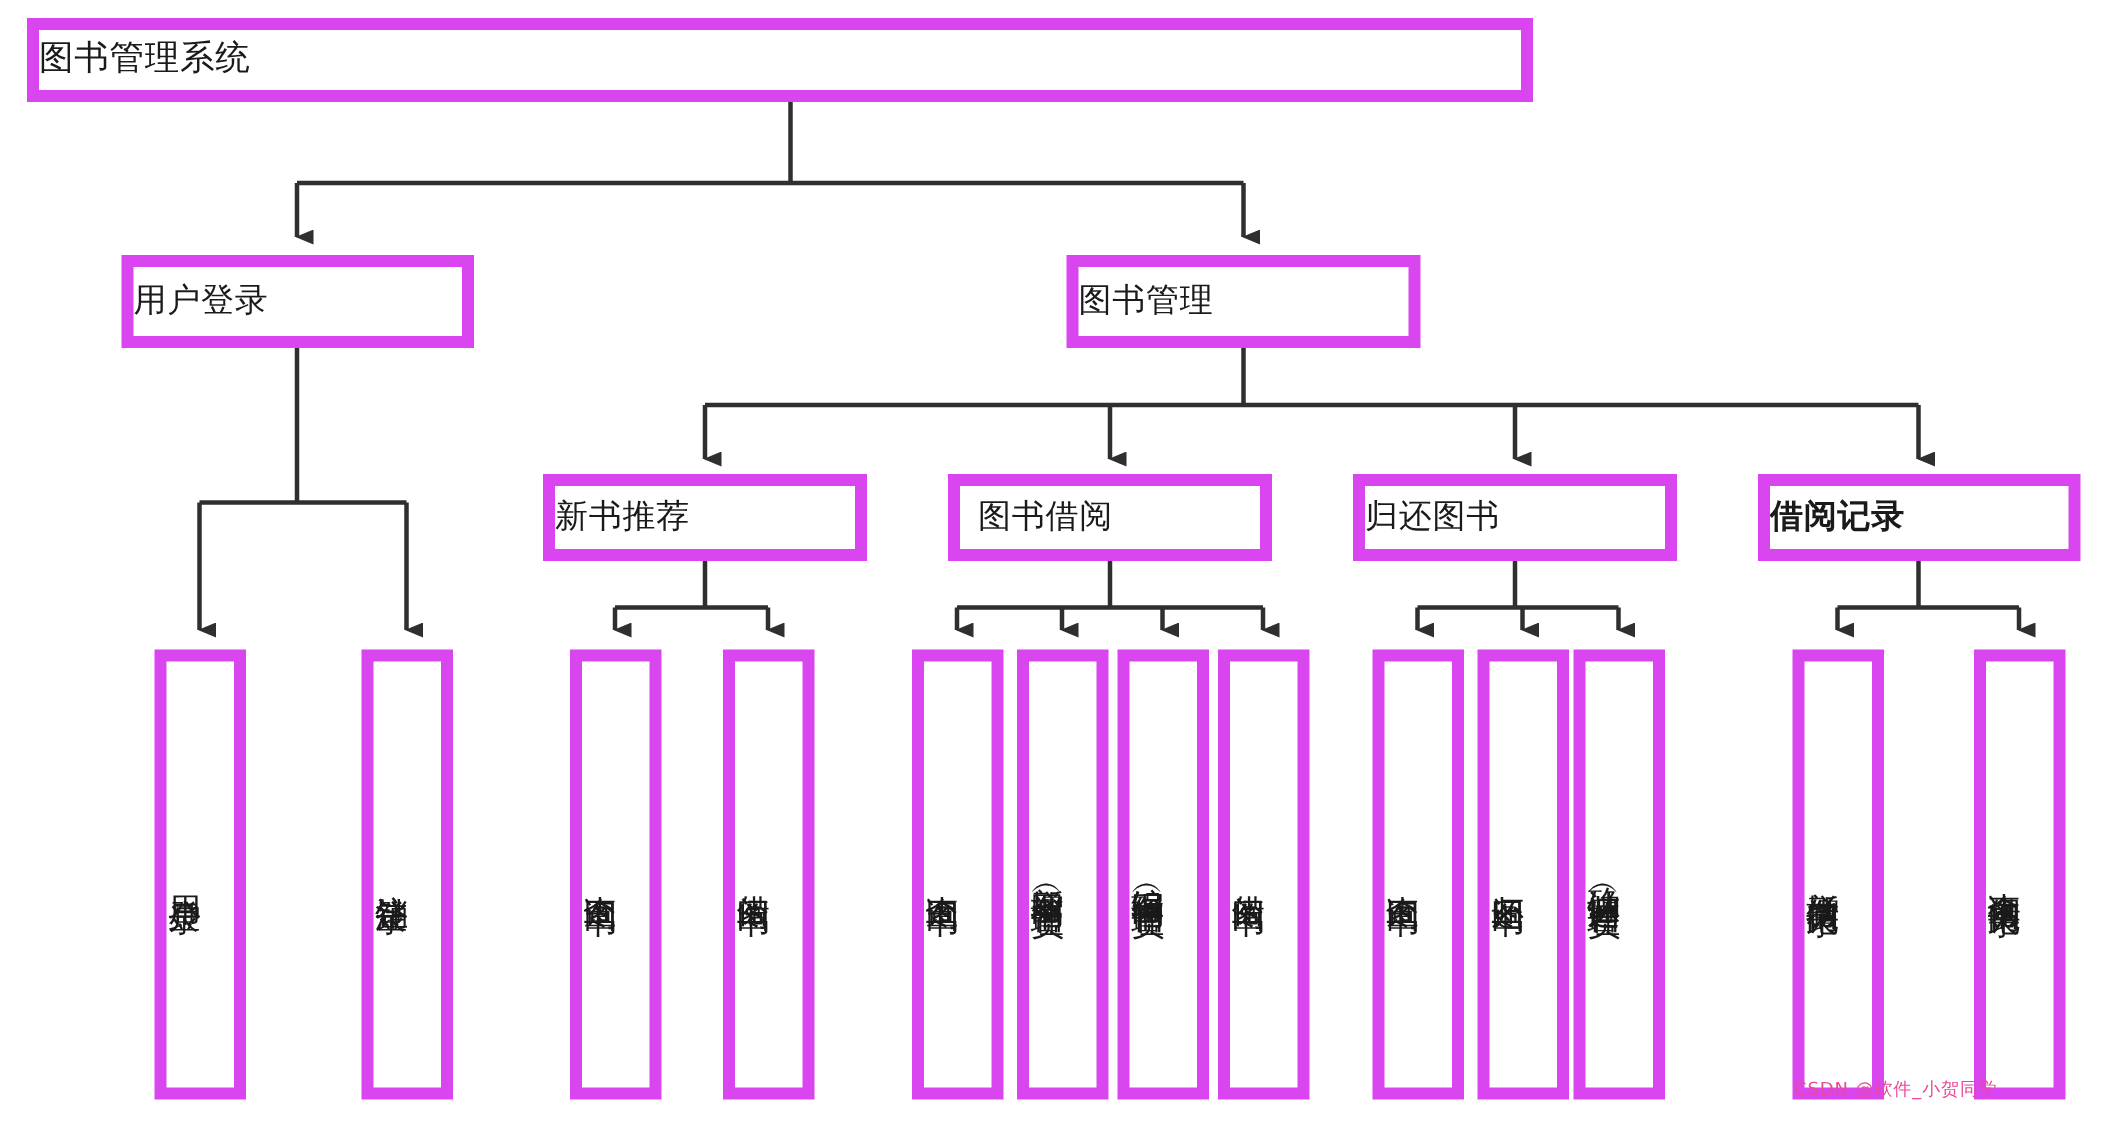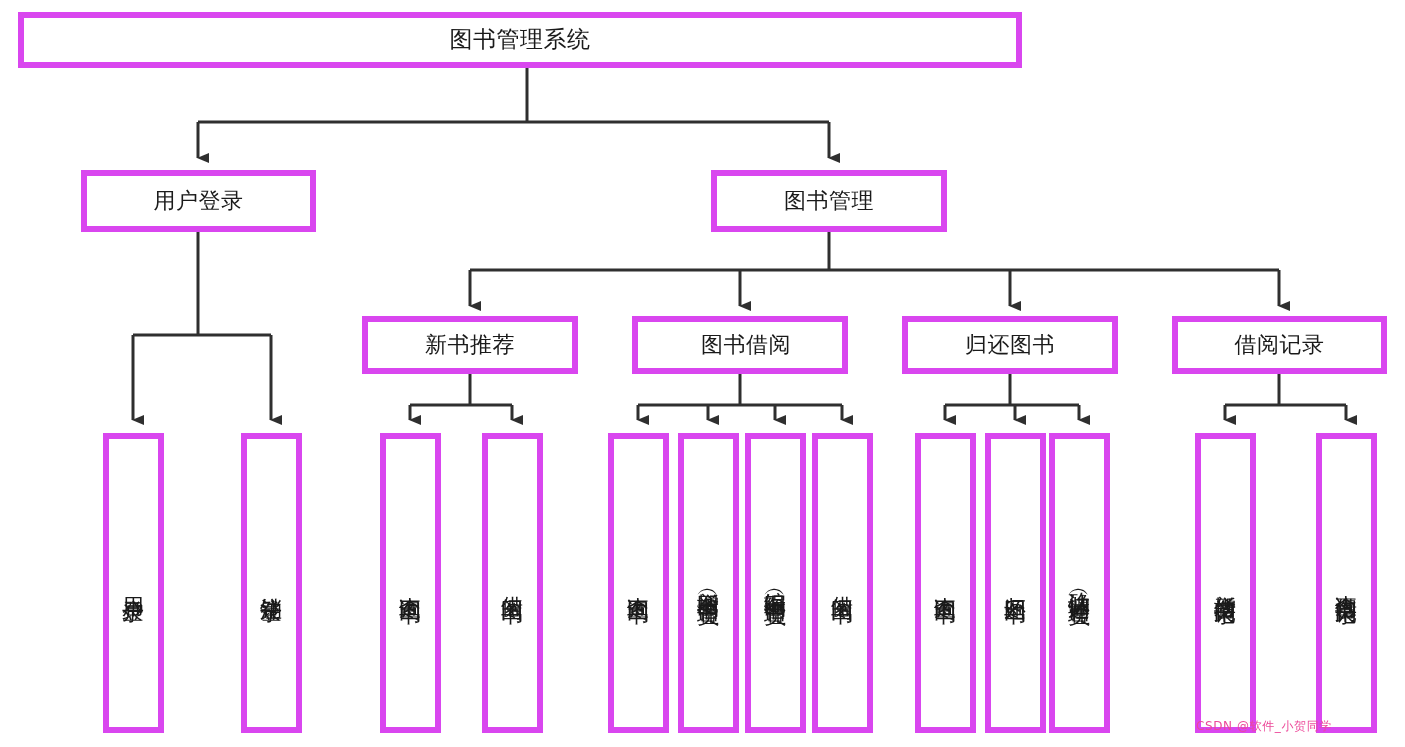--- a/index.html
+++ b/index.html
@@ -22,24 +22,23 @@
     position: absolute;
     left: 0;
     top: 0;
     width: 1405px;
     height: 747px;
   }
   .node-box {
     position: absolute;
     box-sizing: border-box;
     background: #ffffff;
-    border: 6px solid #d946ef;
+    border: 8px solid #d946ef;
     display: flex;
     align-items: center;
-    justify-content: center;
     overflow: hidden;
   }
   .node-label {
     color: #1a1a1a;
     line-height: 1.12;
     white-space: nowrap;
     letter-spacing: 0.5px;
   }
   .level-0 .node-label { font-size: 23px; }
   .level-1 .node-label { font-size: 22px; }
@@ -129,21 +128,21 @@
 
   <div class="node-box level-2" style="left:362px; top:316px; width:216px; height:58px;">
     <span class="node-label">新书推荐</span>
   </div>
   <div class="node-box level-2" style="left:632px; top:316px; width:216px; height:58px;padding-left:12px;">
     <span class="node-label">图书借阅</span>
   </div>
   <div class="node-box level-2" style="left:902px; top:316px; width:216px; height:58px;">
     <span class="node-label">归还图书</span>
   </div>
-  <div class="node-box level-2" style="left:1172px; top:316px; width:215px; height:58px;">
+  <div class="node-box level-2" style="left:1172px; top:316px; width:215px; height:58px;font-weight:bold;">
     <span class="node-label">借阅记录</span>
   </div>
 
   <div class="node-box leaf" style="left:103px; top:433px; width:61px; height:300px;">
     <span class="node-label">用户登录</span>
   </div>
   <div class="node-box leaf" style="left:241px; top:433px; width:61px; height:300px;">
     <span class="node-label">注销登录</span>
   </div>
 

